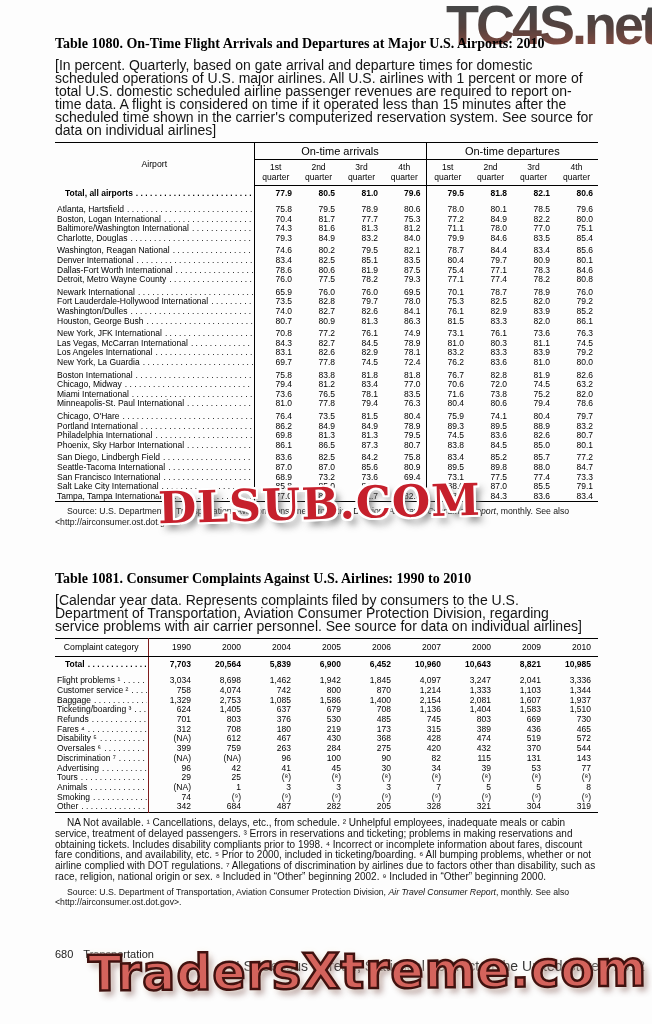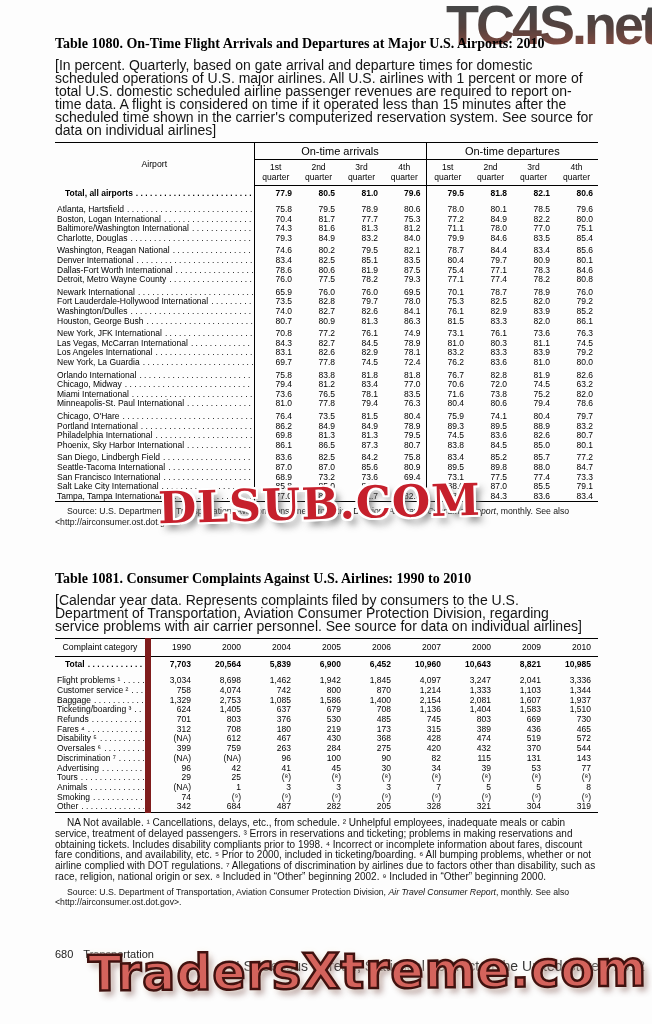--- a/index.html
+++ b/index.html
@@ -22,21 +22,21 @@
         font-size:8.5px;color:#000;}
   #t1080{border-top:1.5px solid #000;border-bottom:1.5px solid #000;}
   #t1081{border-top:1.5px solid #000;border-bottom:1.5px solid #000;}
   th{font-weight:normal;}
   #t1080 .th-airport{vertical-align:middle;font-size:8.7px;}
   #t1080 .spanner{border-bottom:1px solid #000;border-left:1px solid #000;
                   text-align:center;padding:2px 0;font-size:11px;}
   #t1080 tr.qtr th{padding:2px 2px 3px 2px;text-align:center;line-height:10px;
                    border-bottom:1.5px solid #000;vertical-align:top;}
   #t1080 .col1,#t1080 .col5{border-left:1px solid #000;}
-  #t1081 .col1{border-left:6px solid #7f1d1d;}
+  #t1081 .col1{border-left:1px solid #7f1d1d;}
   #t1081 thead th{border-bottom:1.5px solid #000;padding:3px 0 4px 0;}
   #t1081 .th-cat{text-align:center;font-size:8.7px;}
   #t1081 th.num{text-align:right;padding-right:7px;}
 
   td{padding:0;line-height:9.6px;vertical-align:bottom;}
   #t1081 td{line-height:9.7px;}
   td.num{text-align:right;padding-right:5px;white-space:nowrap;}
   #t1081 td.num{padding-right:7px;}
   td.lblc{overflow:hidden;}
   .lw{display:flex;align-items:baseline;overflow:hidden;}
@@ -390,21 +390,21 @@
           <td class="num col3">74.5</td>
           <td class="num col4">72.4</td>
           <td class="num col5">76.2</td>
           <td class="num col6">83.6</td>
           <td class="num col7">81.0</td>
           <td class="num col8">80.0</td>
         </tr>
         <tr class="group-start">
           <td class="lblc">
             <div class="lw">
-              <span class="lt">Orlando International</span>
+              <span class="lt">Boston International</span>
               <span class="dots"></span>
             </div>
           </td>
           <td class="num col1">75.8</td>
           <td class="num col2">83.8</td>
           <td class="num col3">81.8</td>
           <td class="num col4">81.8</td>
           <td class="num col5">76.7</td>
           <td class="num col6">82.8</td>
           <td class="num col7">81.9</td>

